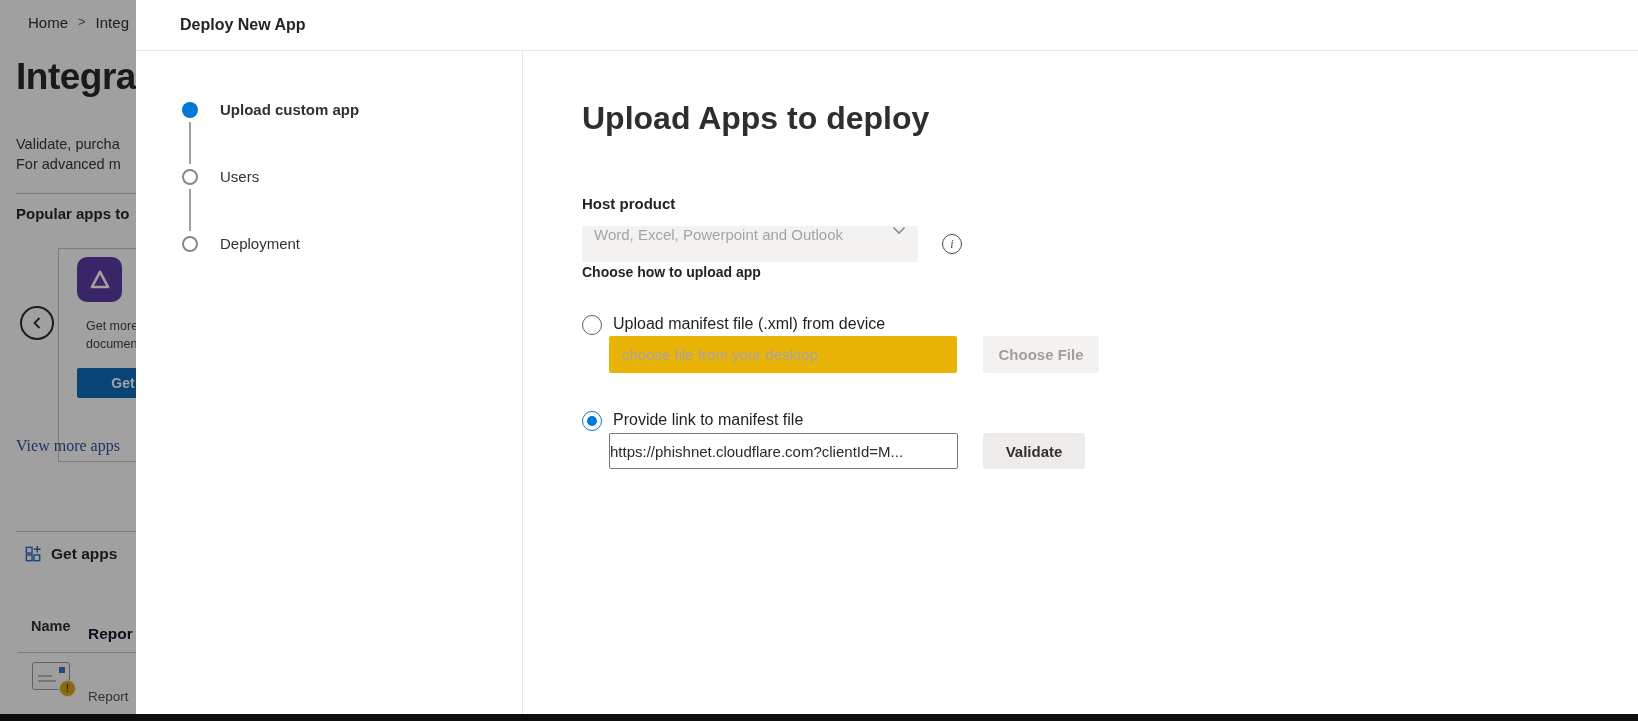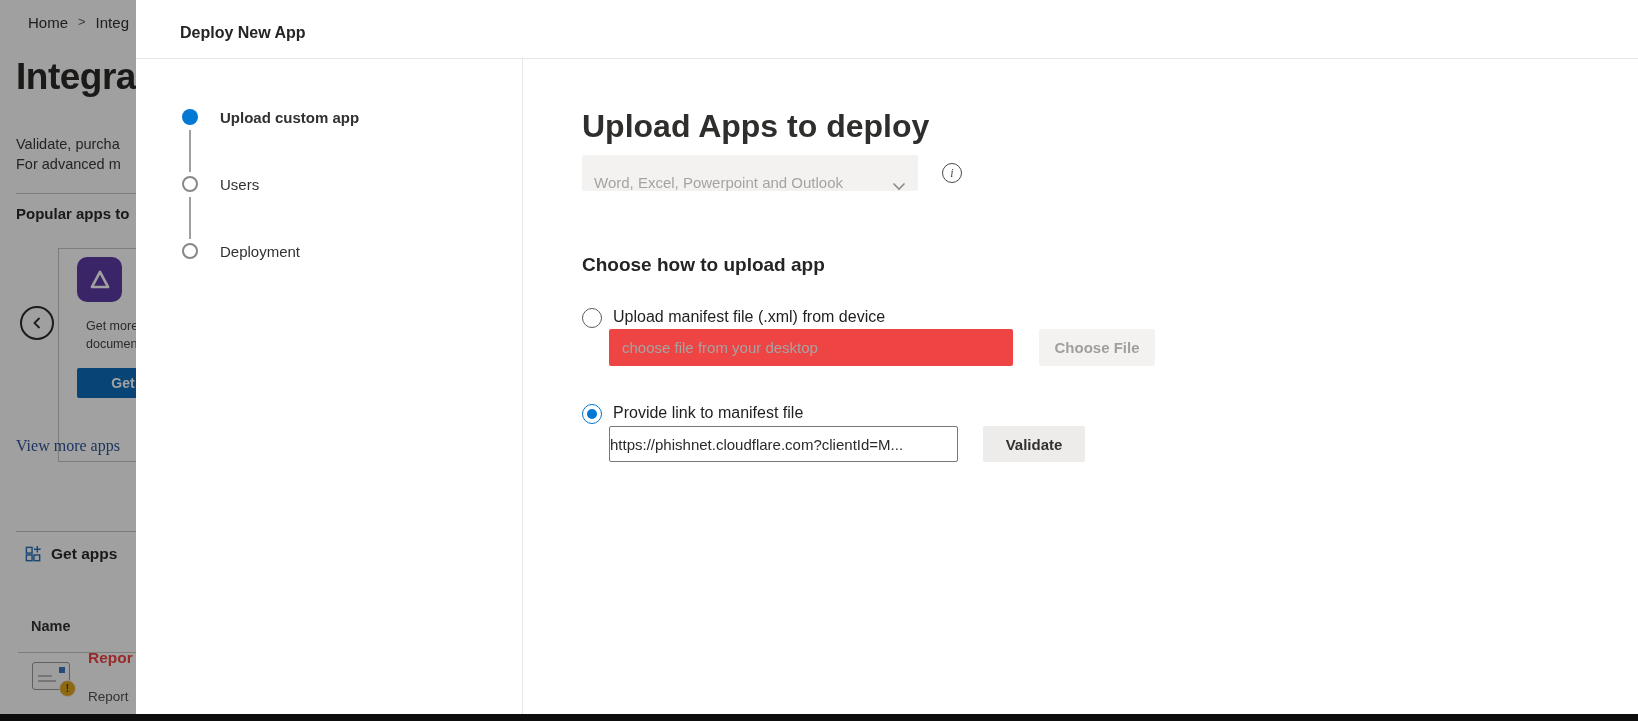--- a/index.html
+++ b/index.html
@@ -24,57 +24,57 @@
   .view-more{position:absolute;left:16px;top:437px;font-family:"Liberation Serif",serif;font-size:16px;color:#2f5597;text-decoration:none;white-space:nowrap;}
   .get-apps{position:absolute;left:24px;top:545px;display:flex;gap:8px;white-space:nowrap;}
   .get-apps span{font-size:15.5px;font-weight:600;color:#2b2a29;}
   .name-hdr{position:absolute;left:31px;top:618px;font-size:14.5px;font-weight:bold;color:#323130;}
   .tbl-div{position:absolute;left:18px;top:652px;width:480px;height:1px;background:#c9c7c5;}
   .mail-wrap{position:absolute;left:32px;top:660px;width:40px;height:34px;}
   .mail-body{position:absolute;left:0;top:2px;width:36px;height:26px;background:#fbfbfb;border:1px solid #9a9896;border-radius:3px;}
   .mail-dot{position:absolute;right:4px;top:4px;width:6px;height:6px;background:#3b78c3;}
   .mail-line{position:absolute;left:5px;height:2px;background:#bdbbb9;}
   .mail-badge{position:absolute;right:-4px;bottom:-3px;width:15px;height:15px;border-radius:50%;background:#e0a61e;border:1px solid #f3efe9;color:#4d3a05;font-size:10px;font-weight:bold;display:flex;align-items:center;justify-content:center;}
-  .row-title{position:absolute;left:88px;top:649px;font-size:15.5px;font-weight:bold;color:#ef4444;white-space:nowrap;}
+  .row-title{position:absolute;left:88px;top:625px;font-size:15.5px;font-weight:bold;color:#0f172a;white-space:nowrap;}
   .row-sub{position:absolute;left:88px;top:689px;font-size:13.5px;color:#54524f;white-space:nowrap;}
   
   .dim{position:absolute;inset:0;background:rgba(0,0,0,0.37);z-index:5;}
   
   .panel{position:absolute;left:136px;top:0;right:0;bottom:0;background:#ffffff;z-index:10;display:flex;flex-direction:column;}
-  .panel-header{height:50px;flex:0 0 50px;border-bottom:1px solid #e8e6e4;display:flex;align-items:center;margin-top:8px;}
+  .panel-header{height:50px;flex:0 0 50px;border-bottom:1px solid #e8e6e4;display:flex;align-items:center;}
   .panel-title{margin-left:44px;font-size:16px;font-weight:bold;color:#252423;}
   .panel-body{flex:1;display:flex;min-height:0;}
   .step-col{width:387px;flex:0 0 387px;border-right:1px solid #e8e6e4;box-sizing:border-box;padding-top:50px;padding-left:46px;}
-  .step-row{display:flex;align-items:flex-start;}
+  .step-row{display:flex;align-items:flex-end;}
   .step-circle{width:16px;height:16px;border-radius:50%;box-sizing:border-box;}
   .step-circle.active{background:#0078d4;}
   .step-circle.todo{background:#fff;border:2px solid #8a8886;}
   .step-label{margin-left:22px;font-size:15px;color:#323130;}
   .step-label.active{font-weight:bold;}
   .connector{width:2px;height:42px;background:#a19f9d;margin:4px 0 4px 7px;}
   .content-col{flex:1;padding-left:59px;box-sizing:border-box;}
   .content-h1{margin:50px 0 0 0;font-size:32px;font-weight:bold;color:#2f2e2d;line-height:34px;}
   .sec-label{margin-top:59px;font-size:15px;font-weight:bold;color:#252423;line-height:20px;}
   .dd-row{margin-top:12px;display:flex;align-items:center;}
-  .dropdown{width:336px;height:36px;background:#f3f2f1;border-radius:2px;display:flex;align-items:flex-end;padding:0 12px;box-sizing:border-box;}
+  .dropdown{width:336px;height:36px;background:#f3f2f1;border-radius:2px;display:flex;align-items:flex-start;padding:0 12px;box-sizing:border-box;}
   .dd-text{flex:1;font-size:15px;color:#a6a4a2;white-space:nowrap;overflow:hidden;}
   .info-btn{margin-left:24px;width:20px;height:20px;border-radius:50%;border:1.5px solid #4a4946;color:#4a4946;background:#fff;font-size:12px;font-family:"Liberation Serif",serif;font-style:italic;display:flex;align-items:center;justify-content:center;padding:0;}
-  .choose-label{margin-top:64px;font-size:19px;font-weight:bold;color:#252423;line-height:20px;}
+  .choose-label{font-size:14px;font-weight:bold;color:#252423;line-height:20px;}
   .radio-row{display:flex;align-items:flex-start;}
   .radio-row.first{margin-top:33px;}
   .radio-row.second{margin-top:38px;}
   .radio{width:20px;height:20px;border-radius:50%;box-sizing:border-box;background:#fff;flex:0 0 20px;}
   .radio.off{border:1.5px solid #5f5d5b;}
   .radio.on{border:1.5px solid #0078d4;display:flex;align-items:center;justify-content:center;}
   .radio.on::after{content:"";width:10px;height:10px;border-radius:50%;background:#0078d4;}
   .opt-label{margin-left:11px;font-size:16px;color:#201f1e;white-space:nowrap;}
   .input-row{display:flex;align-items:center;margin-left:27px;}
   .input-row.first{margin-top:1px;}
   .input-row.second{margin-top:2px;}
-  .gray-input{width:404px;height:37px;background:#ef4444;border:none;border-radius:2px;padding:0 13px;box-sizing:border-box;font-size:15px;color:#323130;font-family:"Liberation Sans",sans-serif;}
+  .gray-input{width:348px;height:37px;background:#eab308;border:none;border-radius:2px;padding:0 13px;box-sizing:border-box;font-size:15px;color:#323130;font-family:"Liberation Sans",sans-serif;}
   .gray-input::placeholder{color:#a6a4a2;opacity:1;}
   .gray-btn{margin-left:26px;width:116px;height:37px;background:#f3f2f1;border:none;border-radius:2px;font-size:15px;font-weight:600;color:#a19f9d;font-family:"Liberation Sans",sans-serif;}
   .url-input{width:349px;height:36px;background:#fff;border:1px solid #7a7874;border-radius:2px;padding:0 0;box-sizing:border-box;font-size:15px;color:#2b2a29;font-family:"Liberation Sans",sans-serif;}
   .validate-btn{margin-left:25px;width:102px;height:36px;background:#eeecea;border:none;border-radius:2px;font-size:15px;font-weight:bold;color:#323130;font-family:"Liberation Sans",sans-serif;}
   .bottom-bar{position:absolute;left:0;right:0;bottom:0;height:7px;background:#0d0d0d;z-index:30;}
   svg{display:block;}
 </style>
 </head>
 <body>
 
@@ -161,20 +161,21 @@
       <div class="connector"></div>
       <div class="step-row">
         <div class="step-circle todo"></div>
         <div class="step-label">Deployment</div>
       </div>
     </div>
 
     <div class="content-col">
       <h1 class="content-h1">Upload Apps to deploy</h1>
 
+      <div class="sec-label">Host product</div>
       <div class="dd-row">
         <div class="dropdown" aria-disabled="true">
           <span class="dd-text">Word, Excel, Powerpoint and Outlook</span>
           <svg width="14" height="9" viewBox="0 0 14 9">
             <polyline points="1.5,1.5 7,7 12.5,1.5" fill="none" stroke="#8d8b89" stroke-width="1.6"></polyline>
           </svg>
         </div>
         <button class="info-btn">i</button>
       </div>
 

